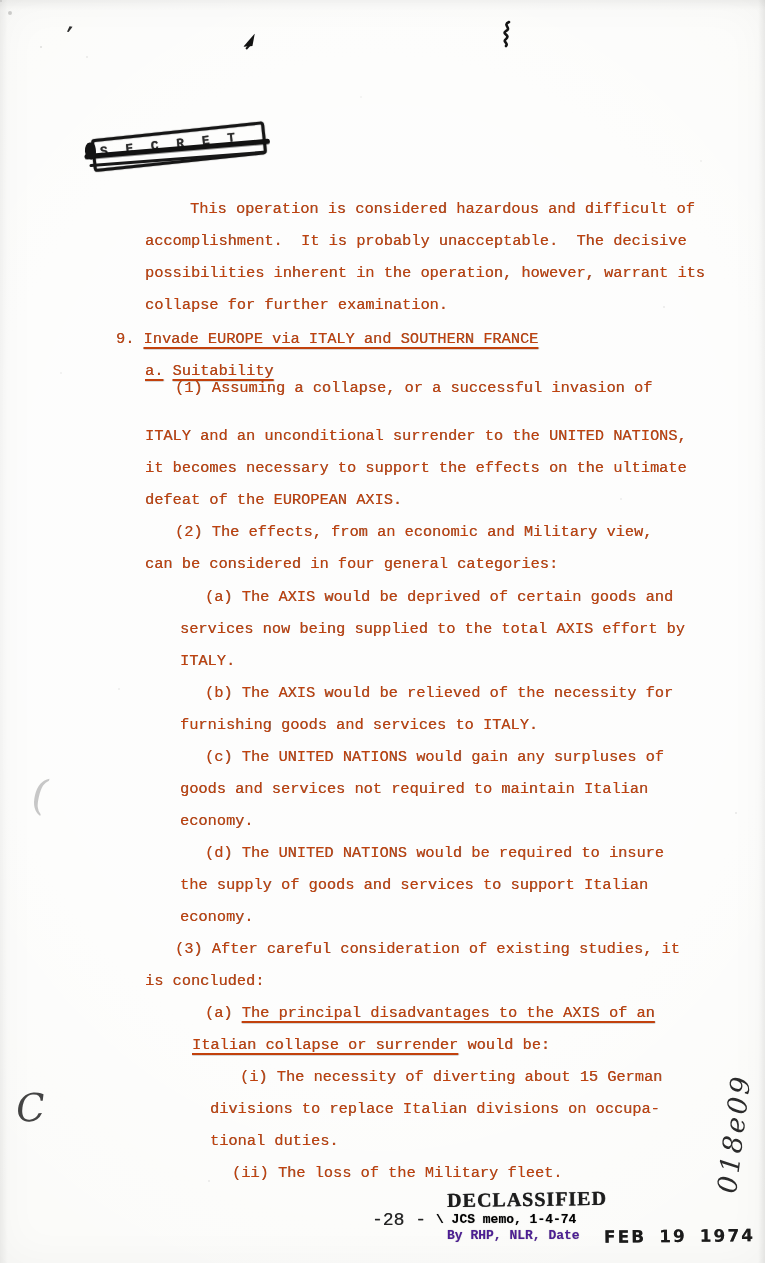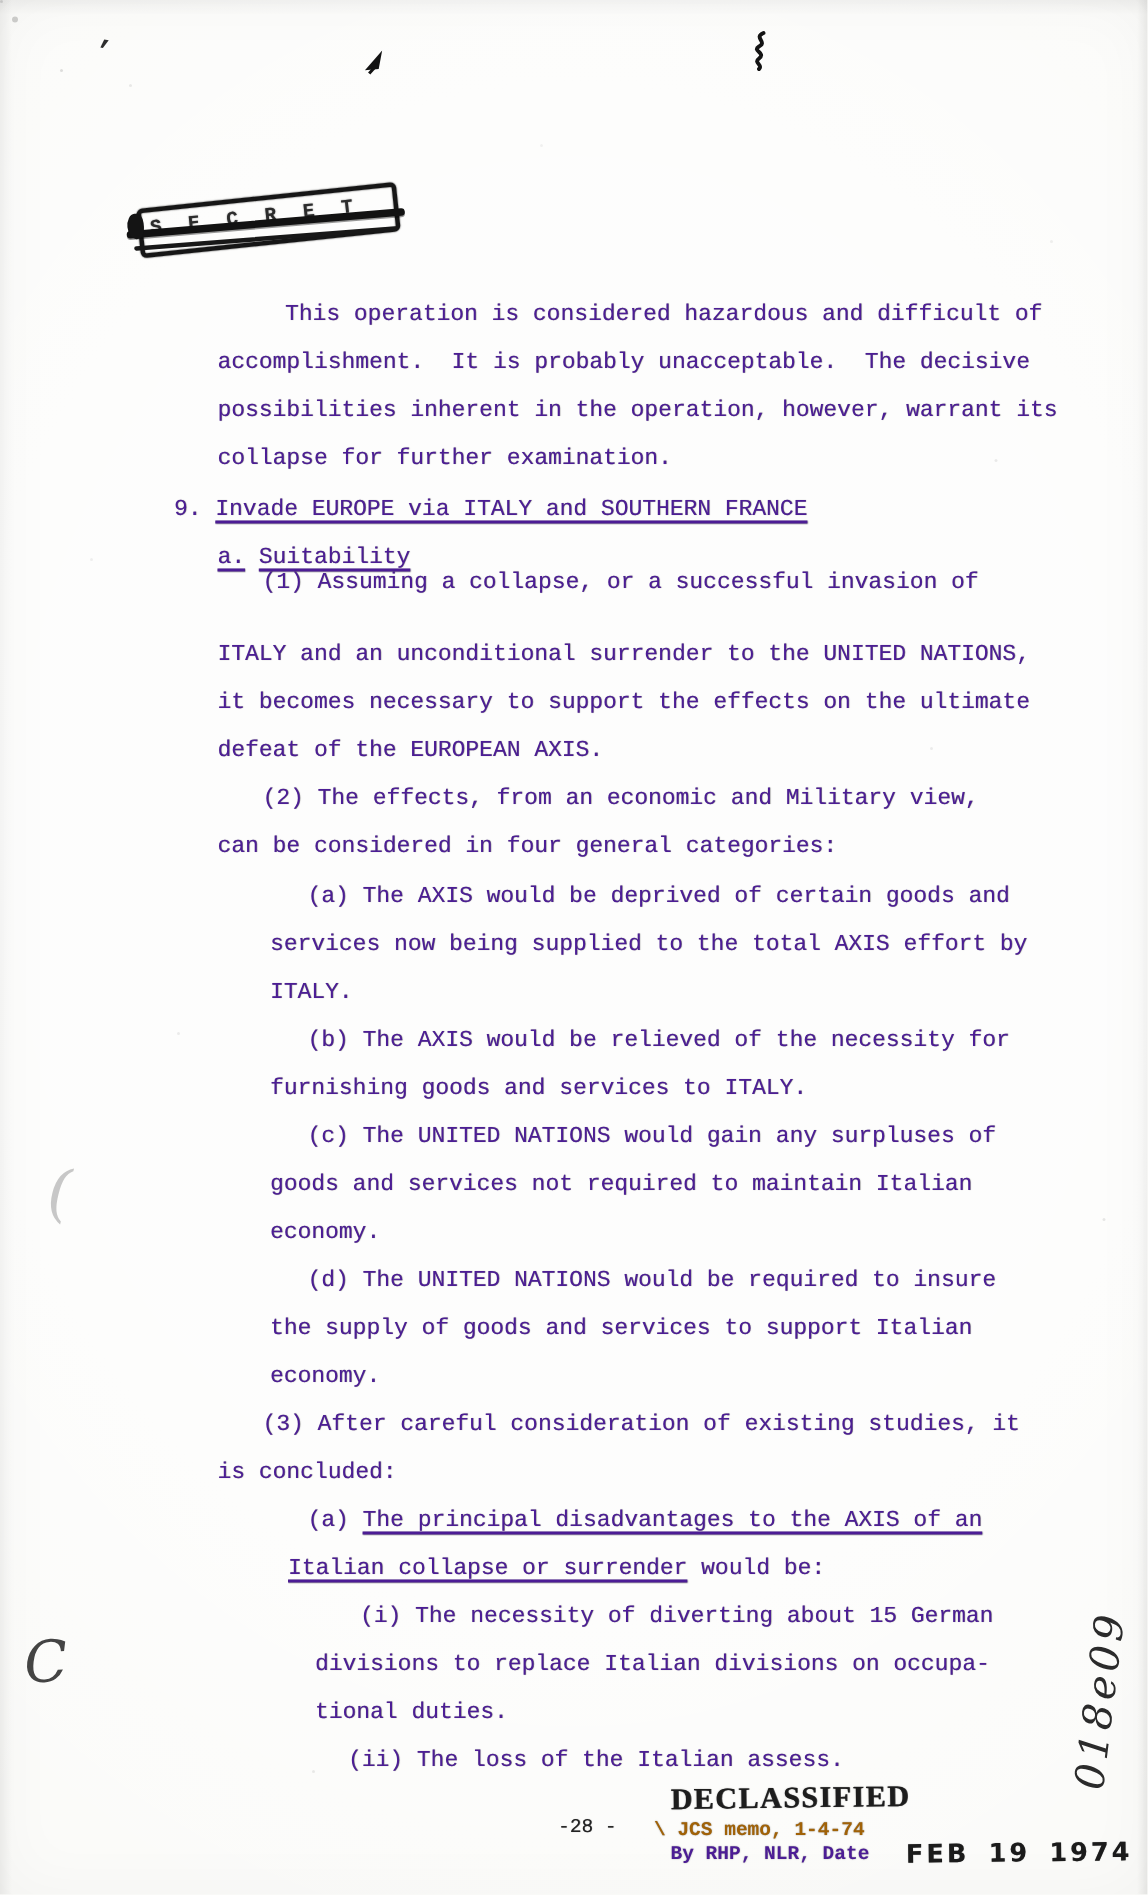--- a/index.html
+++ b/index.html
@@ -14,21 +14,21 @@
       radial-gradient(ellipse 120% 90% at 50% 45%, rgba(255,255,255,.6) 40%, rgba(0,0,0,0) 70%),
       linear-gradient(90deg, rgba(0,0,0,.05) 0, rgba(0,0,0,0) 8px),
       linear-gradient(-90deg, rgba(0,0,0,.07) 0, rgba(0,0,0,0) 7px),
       linear-gradient(180deg, rgba(0,0,0,.05) 0, rgba(0,0,0,0) 10px),
       #fbfbf9;
     box-shadow: inset 0 0 45px rgba(0,0,0,.035);
   }
   .tl{
     position:absolute;
     font-size:15.3px;line-height:20px;letter-spacing:0;
-    color:#4c1d95;white-space:pre;
+    color:#c2410c;white-space:pre;
     text-shadow:0.3px 0.3px 0.5px rgba(25,25,25,.55);
   }
   .tl span{white-space:pre;}
   .u{
     text-decoration:underline;
     text-underline-offset:3.5px;
     text-decoration-thickness:1.6px;
   }
   
   .secret{
@@ -61,38 +61,38 @@
   
   .declass-title{
     position:absolute;left:447px;top:1188px;
     font-family:"Liberation Serif","DejaVu Serif",serif;
     font-weight:bold;font-size:20px;letter-spacing:1px;color:#1d1d1d;
     transform:rotate(-0.8deg);
     text-shadow:0.5px 0 0 rgba(20,20,20,.7), 0 0 1px rgba(0,0,0,.35);
   }
   .declass-memo{
     position:absolute;left:436px;top:1212px;
-    font-size:13px;font-weight:bold;color:#a16207;white-space:pre;
+    font-size:13px;font-weight:bold;color:#000000;white-space:pre;
     text-shadow:0 0 1px rgba(0,0,0,.45);
   }
   .declass-by{
     position:absolute;left:447px;top:1228px;
     font-size:13px;font-weight:bold;color:#4c1d95;white-space:pre;
     text-shadow:0 0 1px rgba(0,0,0,.4);
   }
   .datestamp{
     position:absolute;left:604px;top:1226px;
     font-family:"DejaVu Sans","Liberation Sans",sans-serif;
     font-size:17px;font-weight:bold;letter-spacing:2px;word-spacing:5px;
     color:#1b1b1b;transform:rotate(-0.6deg);
     text-shadow:0 0 0.5px rgba(0,0,0,.5);
   }
   .pagenum{
     position:absolute;left:372px;top:1210px;
-    font-size:13px;color:#232323;white-space:pre;
+    font-size:18px;color:#232323;white-space:pre;
     text-shadow:0.3px 0.3px 0.5px rgba(25,25,25,.55);
   }
   
   .vnum{
     position:absolute;left:652px;top:1118px;width:164px;text-align:center;
     transform:rotate(-83deg);
     font-family:"DejaVu Serif","Liberation Serif",serif;
     font-style:italic;font-size:27px;letter-spacing:3px;color:#2b2b2b;
   }
   .paren-mark{
@@ -183,21 +183,21 @@
 <div class="tl" style="left:205px;top:843px"><span>(d) The UNITED NATIONS would be required to insure</span></div>
 <div class="tl" style="left:180px;top:875px"><span>the supply of goods and services to support Italian</span></div>
 <div class="tl" style="left:180px;top:907px"><span>economy.</span></div>
 <div class="tl" style="left:175px;top:939px"><span>(3) After careful consideration of existing studies, it</span></div>
 <div class="tl" style="left:145px;top:971px"><span>is concluded:</span></div>
 <div class="tl" style="left:205px;top:1003px"><span>(a) </span><span class="u">The principal disadvantages to the AXIS of an</span></div>
 <div class="tl" style="left:192px;top:1035px"><span class="u">Italian collapse or surrender</span><span> would be:</span></div>
 <div class="tl" style="left:240px;top:1067px"><span>(i) The necessity of diverting about 15 German</span></div>
 <div class="tl" style="left:210px;top:1099px"><span>divisions to replace Italian divisions on occupa-</span></div>
 <div class="tl" style="left:210px;top:1131px"><span>tional duties.</span></div>
-<div class="tl" style="left:232px;top:1163px"><span>(ii) The loss of the Italian assess.</span></div>
+<div class="tl" style="left:232px;top:1163px"><span>(ii) The loss of the Military fleet.</span></div>
 
 <div class="pagenum">-28 -</div>
 <div class="declass-title">DECLASSIFIED</div>
 <div class="declass-memo">\ JCS memo, 1-4-74</div>
 <div class="declass-by">By RHP, NLR, Date</div>
 <div class="datestamp">FEB 19 1974</div>
 
 <div class="vnum">018e09</div>
 
 </body></html>

